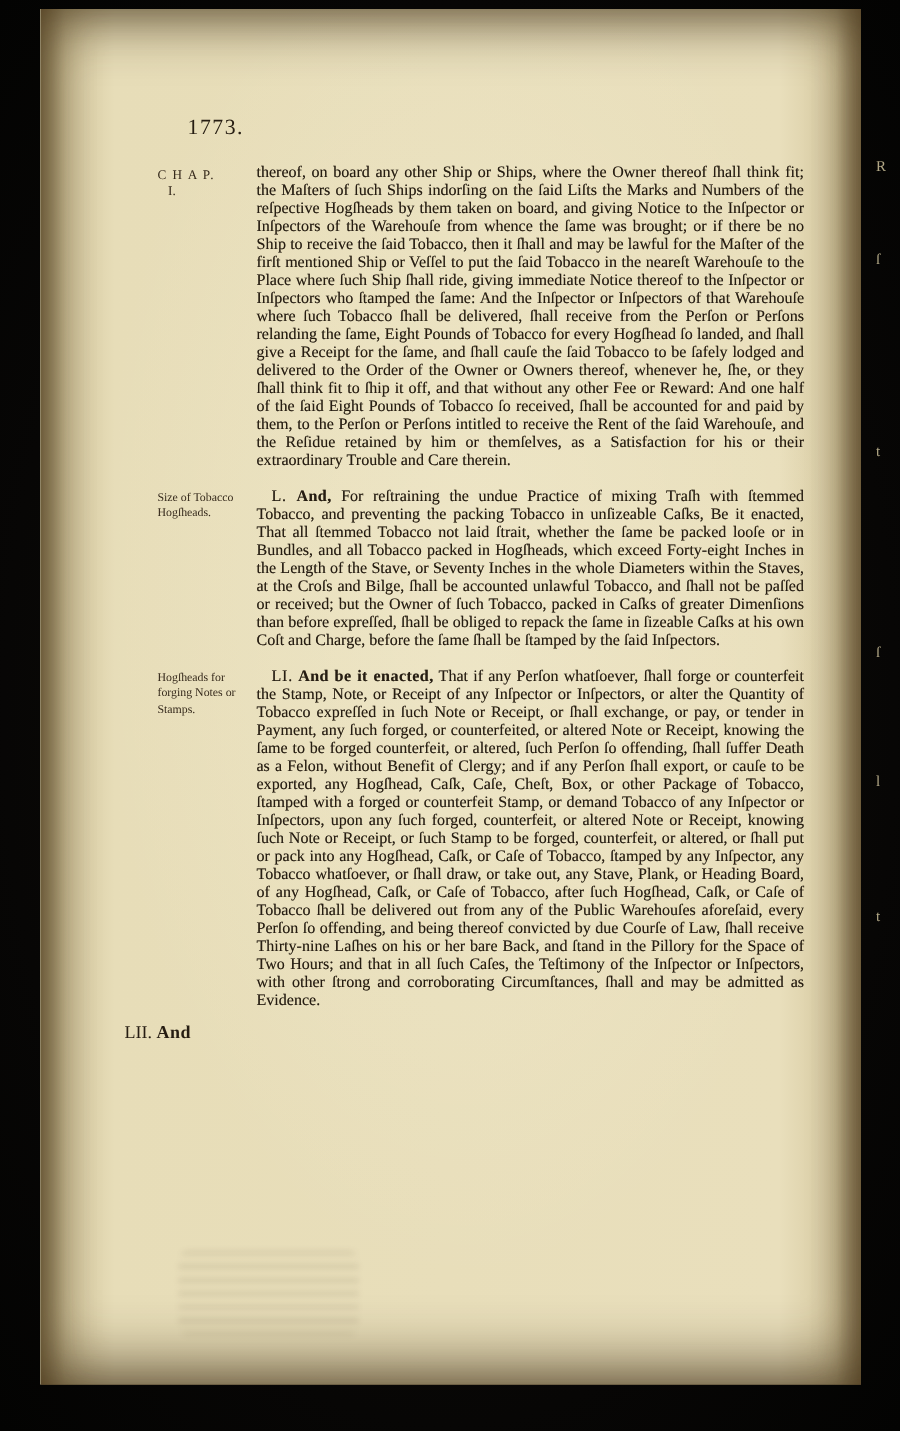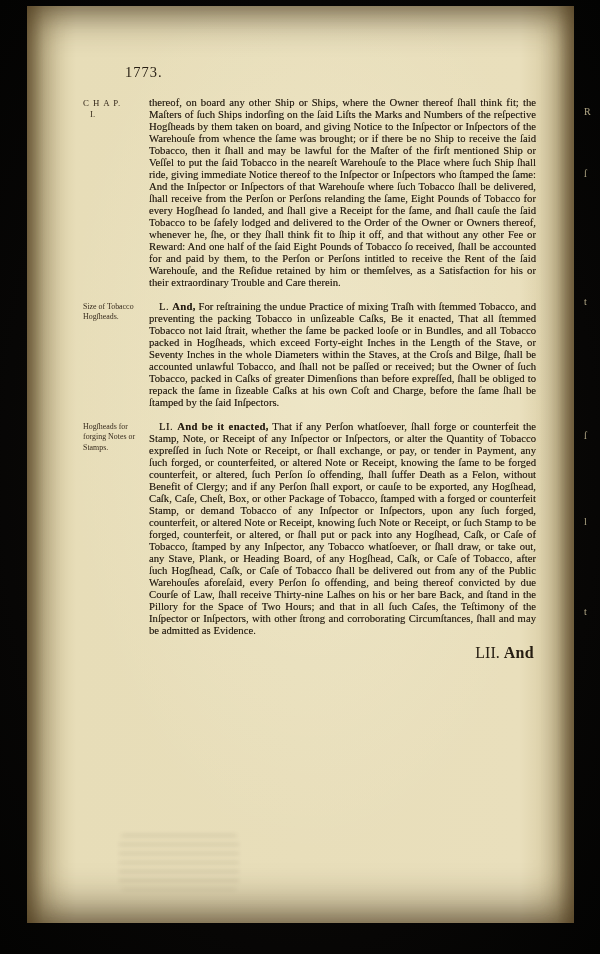--- a/index.html
+++ b/index.html
@@ -10,40 +10,40 @@
   }
   .page{
     position:absolute;left:27px;top:6px;width:547px;height:917px;
     background:
       radial-gradient(ellipse at 52% 42%, rgba(255,252,235,0.25), rgba(0,0,0,0) 62%),
       linear-gradient(90deg,#a8976e 0%,#d3c69d 3%,#e7ddb8 9%,#e9dfbc 90%,#d6c9a0 97%,#ab9a72 100%),
       #e7ddb8;
     box-shadow:inset 0 18px 30px rgba(55,38,12,.35), inset 0 -22px 34px rgba(55,38,12,.4), inset 14px 0 26px rgba(55,38,12,.25), inset -12px 0 22px rgba(55,38,12,.3);
     color:#261d12;
   }
-  .header{display:flex;align-items:baseline;padding:58px 40px 0 98px;}
+  .header{display:flex;align-items:baseline;padding:58px 40px 0 98px;margin-top:13px;}
   .year{font-size:14.5px;letter-spacing:1px;flex:none;}
   .title{flex:1;text-align:center;font-size:19px;white-space:nowrap;}
   .title .pgnum{letter-spacing:2px;margin-right:6px;}
   .title .name{letter-spacing:3.5px;word-spacing:8px;}
   .title .suffix{font-style:italic;font-size:17px;letter-spacing:1px;margin-left:6px;}
-  .row{display:flex;padding:0 38px 0 56px;}
+  .row{display:flex;padding:0 38px 0 78px;}
   .row.first{margin-top:15px;}
   .row.sect{margin-top:12px;}
   .marginal{width:56px;flex:none;font-size:7.9px;line-height:1.3;padding-top:2px;color:#362a1c;}
   .chap{font-size:8.8px;letter-spacing:1px;}
   .chapnum{font-size:8.8px;padding-left:7px;}
   .bodytext{flex:1;font-size:10.7px;line-height:12px;text-align:justify;padding-left:10px;
     text-shadow:0 0 .4px rgba(38,29,18,.55);}
   .sectpara{text-indent:10px;}
   .gothic{font-weight:bold;font-family:Liberation Serif, serif;letter-spacing:.3px;}
   .it{}
   .secnum{letter-spacing:.5px;}
   .catchrow{display:flex;padding:0 38px 0 56px;margin-top:8px;}
-  .catchword{flex:1;text-align:right;font-size:16px;padding-right:2px;}
+  .catchword{flex:1;text-align:left;font-size:12px;padding-right:2px;}
   .smudge{
     position:absolute;left:92px;top:828px;width:120px;height:56px;
     background:repeating-linear-gradient(180deg, rgba(70,55,35,.22) 0 3px, rgba(0,0,0,0) 3px 9px);
     filter:blur(2px);opacity:.55;border-radius:6px;pointer-events:none;
   }
   .edgefrag{position:absolute;left:584px;width:14px;height:12px;overflow:hidden;color:#cfc39c;font-size:10px;opacity:.85;}
 </style>
 </head>
 <body>
 

